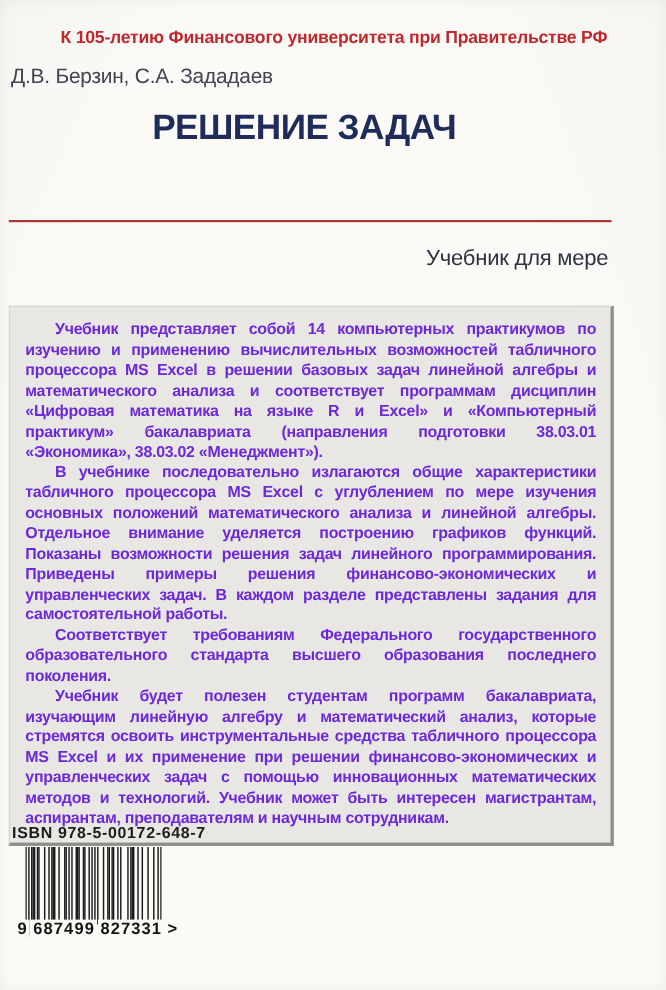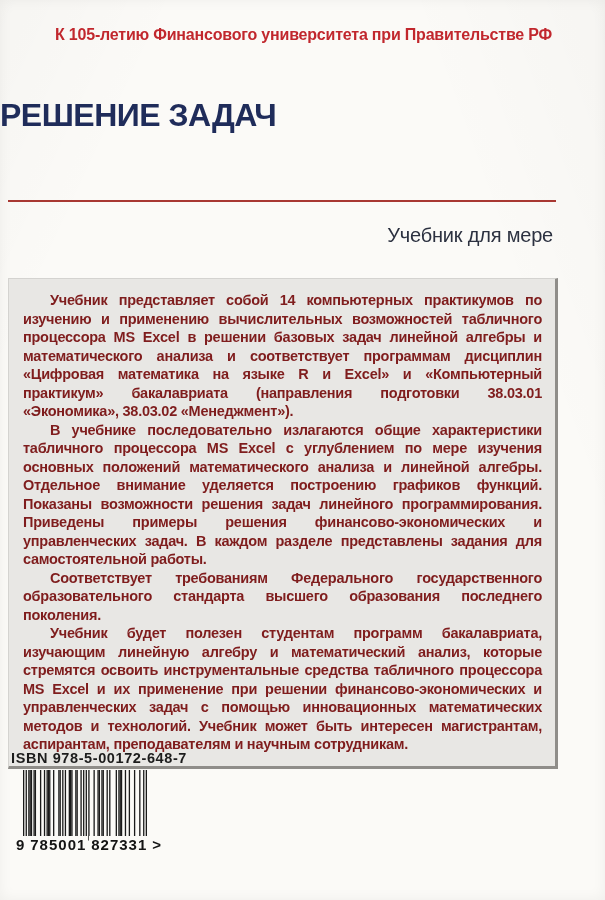--- a/index.html
+++ b/index.html
@@ -22,21 +22,21 @@
     position:absolute;left:10px;top:26px;right:8px;
     font-size:16px;font-weight:bold;letter-spacing:-0.2px;
     color:#c1272d;white-space:nowrap;text-align:center;
   }
   .authors{
     position:absolute;left:10px;top:59px;
     font-size:19px;color:#3f4450;letter-spacing:-0.2px;
   }
   .title{
     position:absolute;left:0;right:52px;top:94px;
-    text-align:left;
+    text-align:center;
     font-size:32px;font-weight:bold;line-height:43px;
     letter-spacing:-0.5px;
     color:#1f2c5a;
   }
   .rule{
     position:absolute;left:8px;top:200px;width:548px;height:2px;
     background:#a83832;
   }
   .subtitle{
     position:absolute;left:0;right:52px;top:224px;
@@ -47,21 +47,21 @@
     position:absolute;left:8px;top:278px;width:550px;min-height:441px;
     box-sizing:border-box;
     background:#e8e7e4;
     border-right:3px solid #8f8d89;
     border-bottom:3px solid #8f8d89;
     border-top:1px solid #d4d3d0;
     border-left:1px solid #d4d3d0;
     padding:12px 13px 12px 14px;
     font-size:14.5px;font-weight:bold;line-height:18.5px;
     letter-spacing:-0.25px;
-    color:#7f1d1d;
+    color:#6d28d9;
   }
   .annotation p{margin:0;text-indent:27px;text-align:justify;}
   .isbn{
     position:absolute;left:11px;top:750px;
     font-size:14.5px;font-weight:600;letter-spacing:0.6px;
     color:#1c1c1c;
     text-align:center;
   }
   .barcode{position:absolute;left:14px;top:770px;width:150px;}
   .barcode svg{display:block;margin-left:9px;width:124px;height:82px;}
@@ -87,20 +87,21 @@
   }
   .flame{position:absolute;right:-4px;top:-7px;}
 </style>
 </head>
 <body>
 
 <div class="cover">
 
   <div class="banner">К 105-летию Финансового университета при Правительстве РФ</div>
 
+  <div class="authors">Д.В. Берзин, С.А. Зададаев</div>
 
   <div class="title">
     <span>РЕШЕНИЕ ЗАДАЧ</span><br>
   </div>
 
   <div class="rule"></div>
 
   <div class="subtitle">Учебник для мере</div>
 
   <div class="annotation">
@@ -153,20 +154,20 @@
         <rect x="75" y="0" width="1" height="74" fill="#1a1a1a"></rect>
         <rect x="78" y="0" width="1" height="74" fill="#1a1a1a"></rect>
         <rect x="81" y="0" width="1" height="74" fill="#1a1a1a"></rect>
         <rect x="85" y="0" width="1" height="74" fill="#1a1a1a"></rect>
         <rect x="89" y="0" width="1" height="74" fill="#1a1a1a"></rect>
         <rect x="92" y="0" width="1" height="86" fill="#1a1a1a"></rect>
         <rect x="94" y="0" width="1" height="86" fill="#1a1a1a"></rect>
       </svg>
     <div class="barcode-digits">
       <span>9</span>
-      <span>785001</span>
+      <span>687499</span>
       <span>827331</span>
       <span>&gt;</span>
     </div>
   </div>
 
 
 </div>
 
 </body></html>

